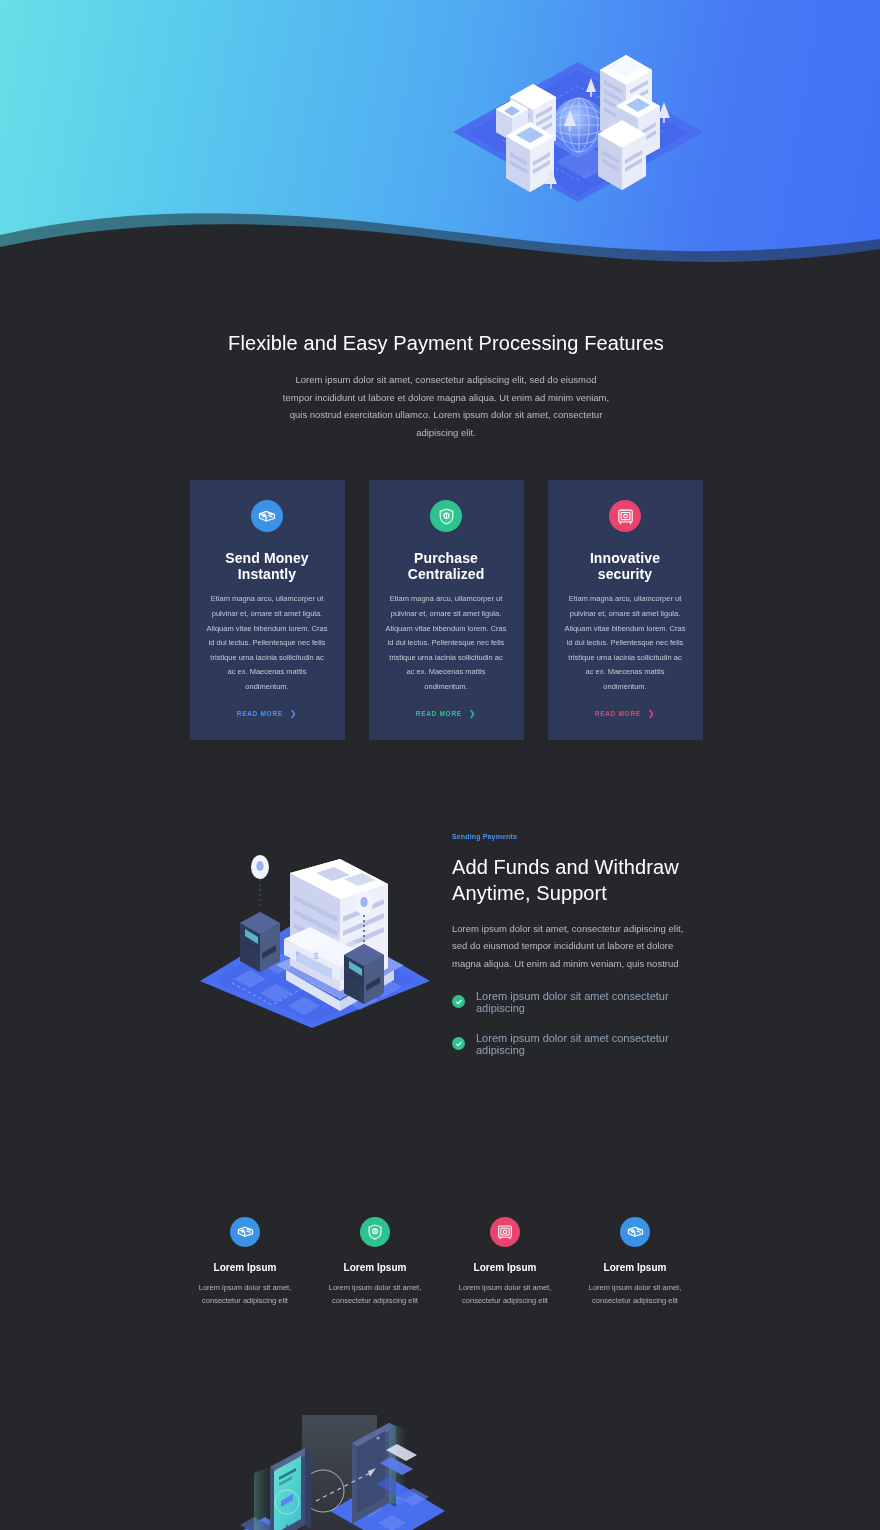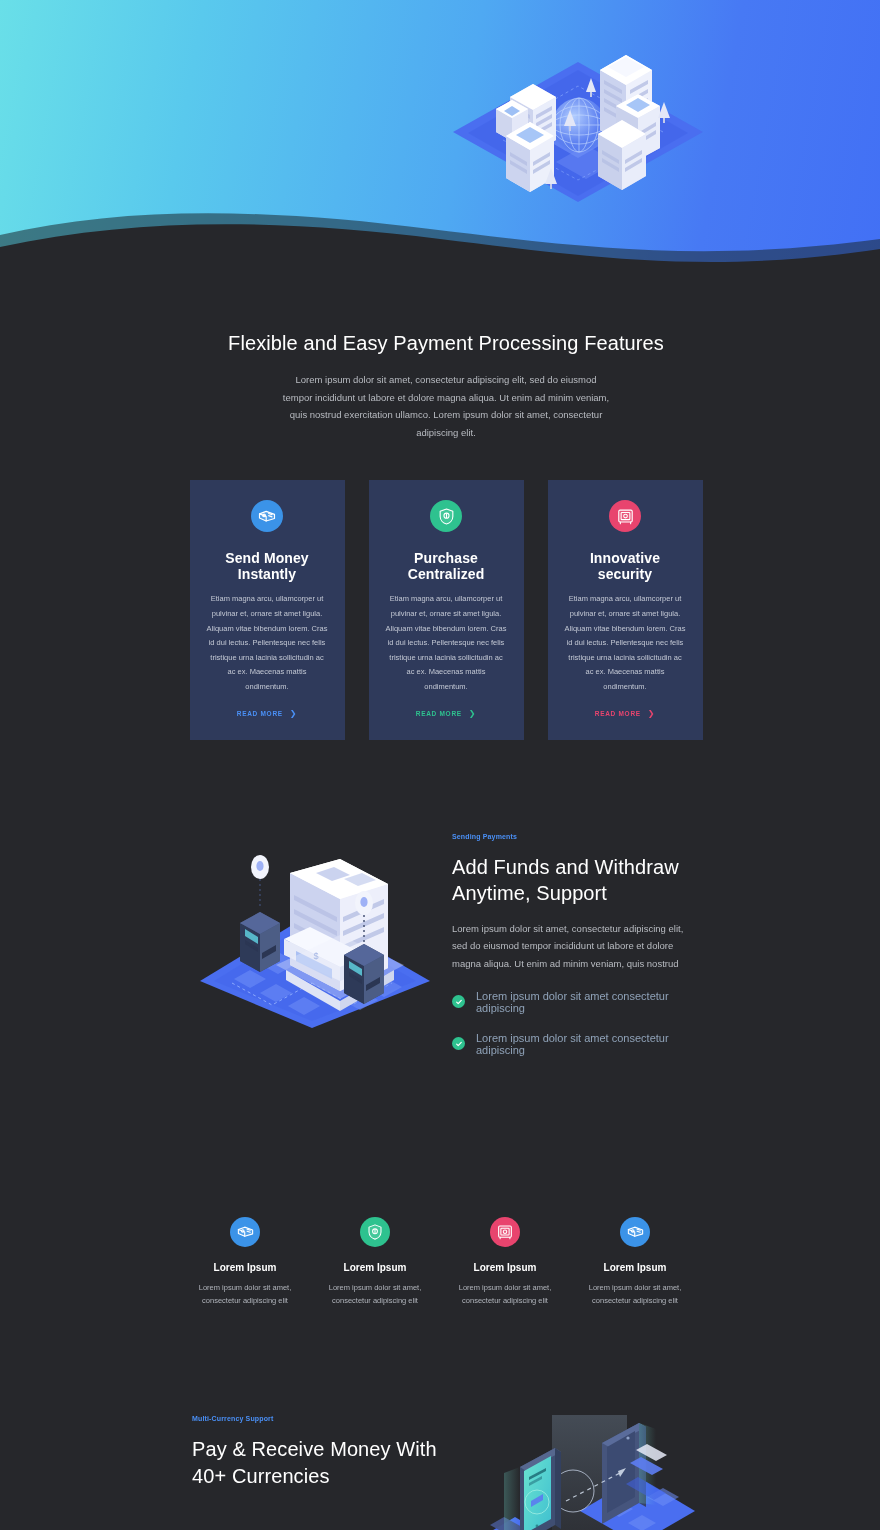--- a/index.html
+++ b/index.html
@@ -491,25 +491,20 @@
         </div>
         <div class="fu-title">Lorem Ipsum</div>
         <div class="fu-body">Lorem ipsum dolor sit amet, consectetur adipiscing elit</div>
       </div>
 
     </div>
   </section>
 
   <section class="section split" style="padding:107px 0 70px 192px;">
 
-    <div style="width:250px; flex:none;">
-      <div class="eyebrow">Multi-Currency Support</div>
-      <h3 class="h3">Pay &amp; Receive Money With 40+ Currencies</h3>
-
-    </div>
 
     <div style="width:260px; margin-left:0; margin-top:-10px;">
       <svg viewBox="0 0 260 185" width="260" height="185">
         <defs>
           <linearGradient id="scrn1" x1="0" y1="0" x2="1" y2="1">
             <stop offset="0" stop-color="#6ae3d0"></stop>
               <stop offset="1" stop-color="#3fbfd0"></stop>
           </linearGradient>
           <linearGradient id="glow1" x1="0" y1="0" x2="1" y2="0">
             <stop offset="0" stop-color="#7ef0e0" stop-opacity="0.55"></stop>

